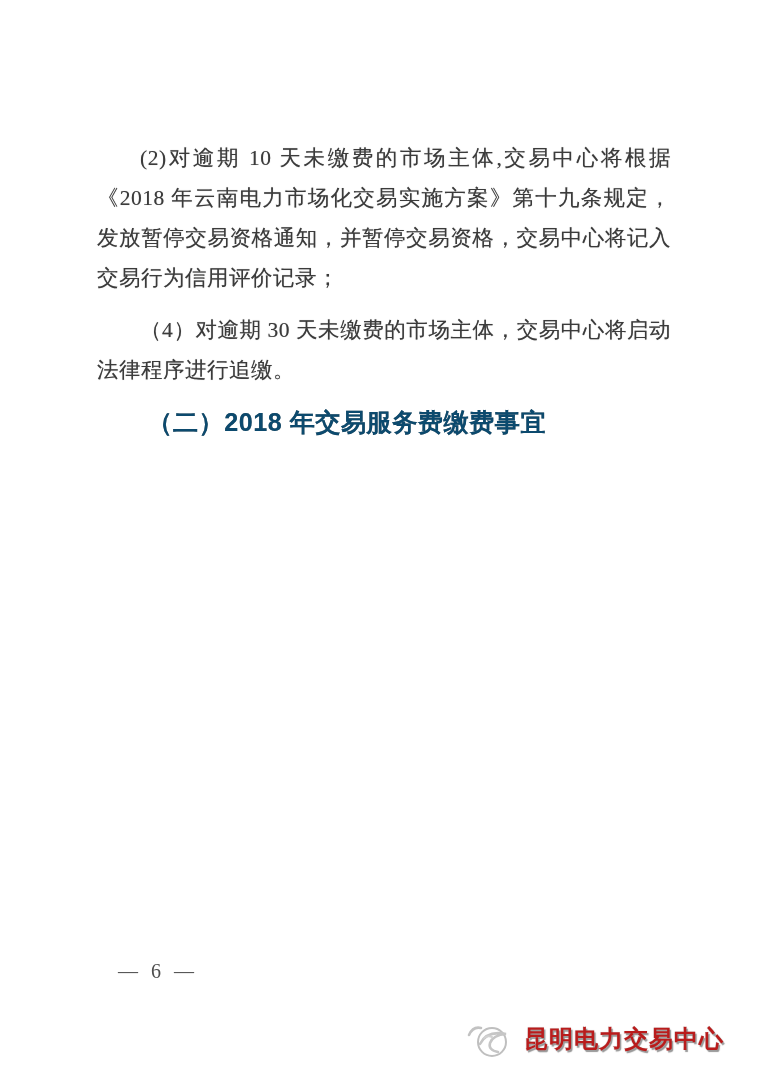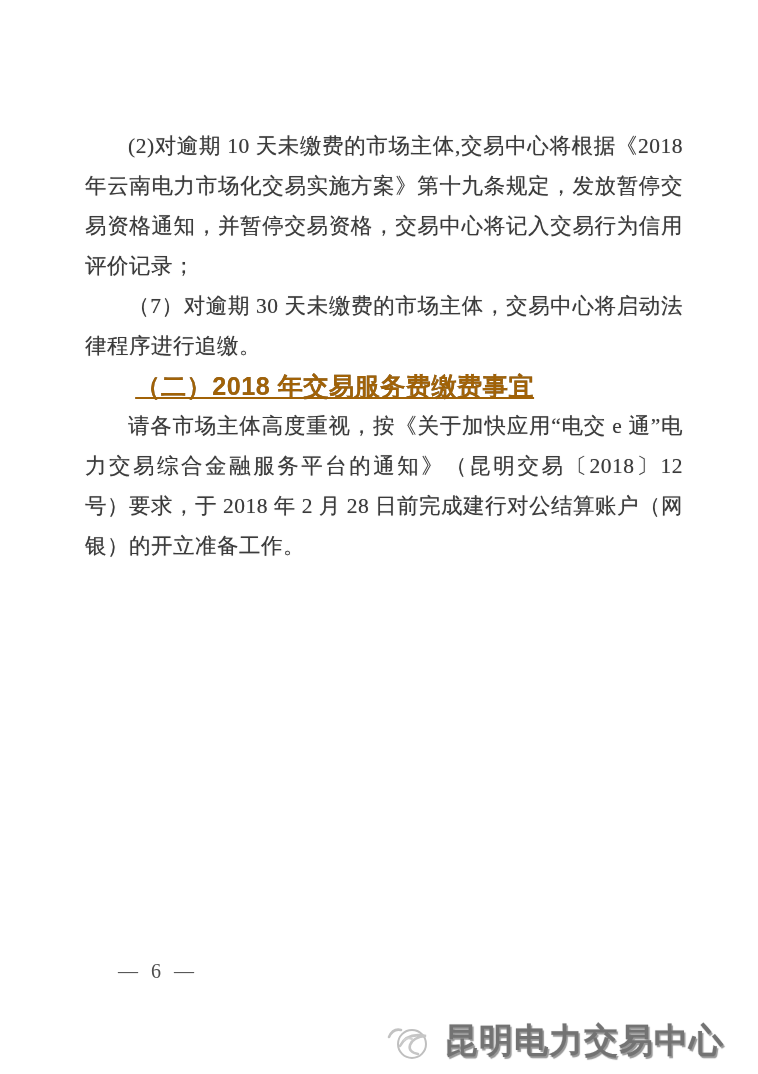--- a/index.html
+++ b/index.html
@@ -13,72 +13,70 @@
   .doc{
     position:absolute;
     left:85px;top:126px;width:598px;
     color:#3b3b3b;
     font-size:21.5px;
     line-height:40px;
     letter-spacing:0.5px;
     text-align:justify;
   }
   .doc p,.doc h3{
-    margin:0;
+    margin:12px;
     text-indent:2em;
     font-weight:normal;
   }
   .doc p{
     
     text-shadow:0 0 0.7px rgba(55,55,55,0.55);
   }
   .heading{
     font-family:"Liberation Sans","DejaVu Sans",sans-serif;
     font-weight:bold !important;
-    color:#a16207;
+    color:#0c4a6e;
     text-shadow:0 0 0.6px rgba(40,40,40,0.6);
-    text-decoration:underline;
   }
   .pagenum{
     position:absolute;
     left:118px;top:960px;
     font-size:20px;
     letter-spacing:4px;
     color:#4e4e4e;
   }
   .footer{
     position:absolute;
     right:34px;top:1018px;
     display:flex;
     align-items:center;
     gap:8px;
   }
   .logo{display:inline-block;line-height:0;}
   .brand-text{
     font-family:"Liberation Sans","DejaVu Sans",sans-serif;
     font-weight:bold;
-    font-size:34px;
+    font-size:24px;
     letter-spacing:1px;
-    color:#737373;
+    color:#b91c1c;
     
     text-shadow:1.5px 1.5px 1px #979797,
                 -0.5px -0.5px 0 #e4e4e4,
                 0 0 1px #bdbdbd;
   }
 </style>
 </head>
 <body>
 
 <div class="page">
 
   <div class="doc">
     <p class="body-para">(2)对逾期 10 天未缴费的市场主体,交易中心将根据《2018 年云南电力市场化交易实施方案》第十九条规定，发放暂停交易资格通知，并暂停交易资格，交易中心将记入交易行为信用评价记录；</p>
-    <p class="body-para">（7）对逾期 30 天未缴费的市场主体，交易中心将启动法律程序进行追缴。</p>
+    <p class="body-para">（4）对逾期 30 天未缴费的市场主体，交易中心将启动法律程序进行追缴。</p>
     <h3 class="heading">（二）2018 年交易服务费缴费事宜</h3>
-    <p class="body-para">请各市场主体高度重视，按《关于加快应用“电交 e 通”电力交易综合金融服务平台的通知》（昆明交易〔2018〕12 号）要求，于 2018 年 2 月 28 日前完成建行对公结算账户（网银）的开立准备工作。</p>
   </div>
 
   <div class="pagenum">— 6 —</div>
 
   <div class="footer">
     <span class="logo">
       <svg width="52" height="42" viewBox="0 0 52 42" xmlns="http://www.w3.org/2000/svg">
         <path d="M5 17 Q9 8 17 10" fill="none" stroke="#c2c2c2" stroke-width="2.6" stroke-linecap="round"></path>
         <circle cx="28" cy="24" r="14" fill="#ffffff" stroke="#bfbfbf" stroke-width="2"></circle>
         <path d="M16 26 Q23 12 42 16 Q29 17 26 25 Q24 32 34 34" fill="none" stroke="#c6c6c6" stroke-width="2.6" stroke-linecap="round"></path>

